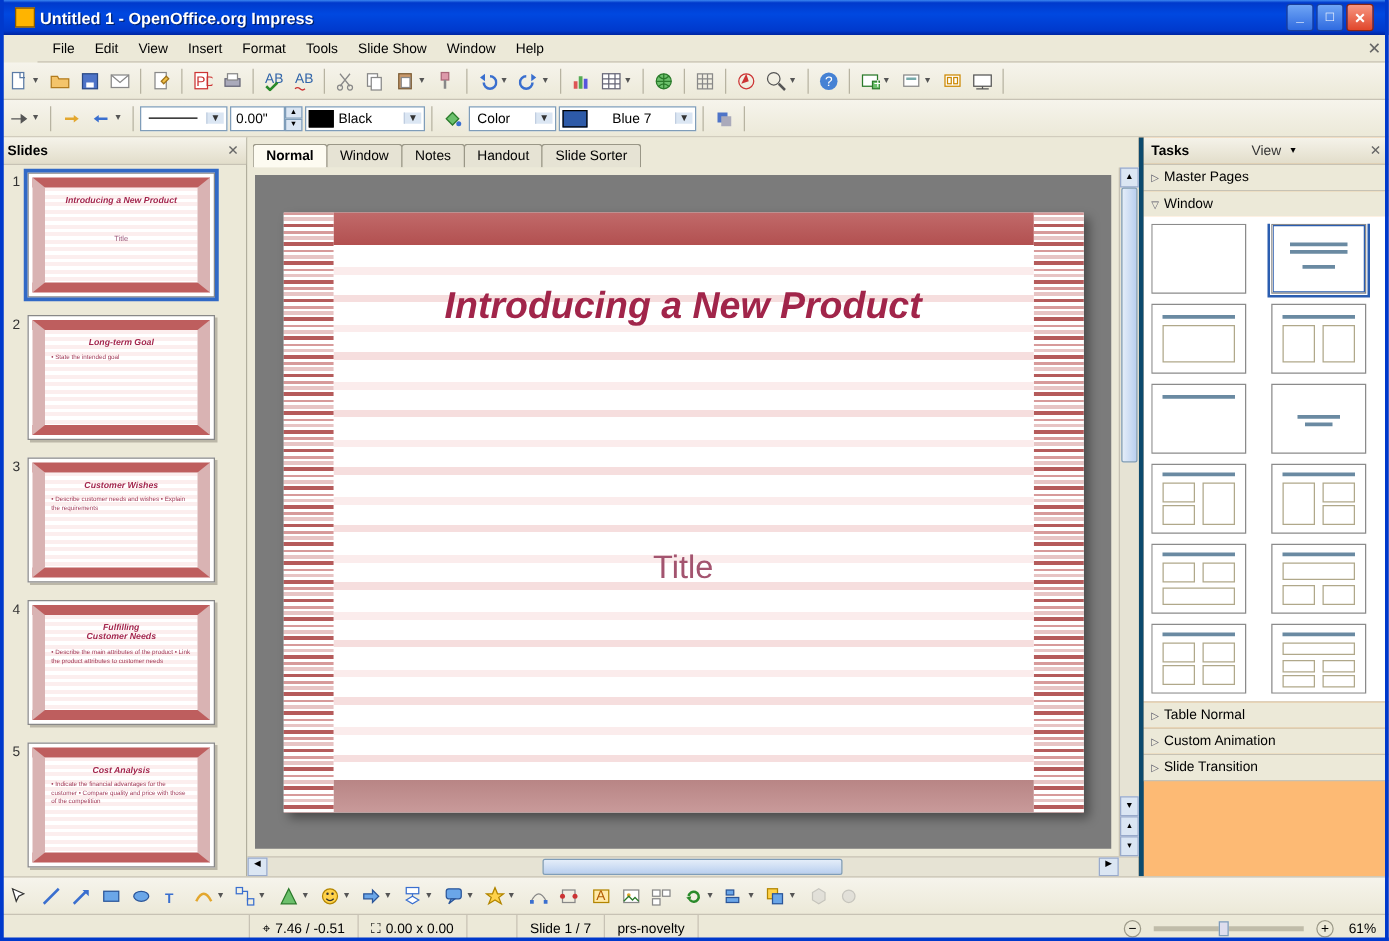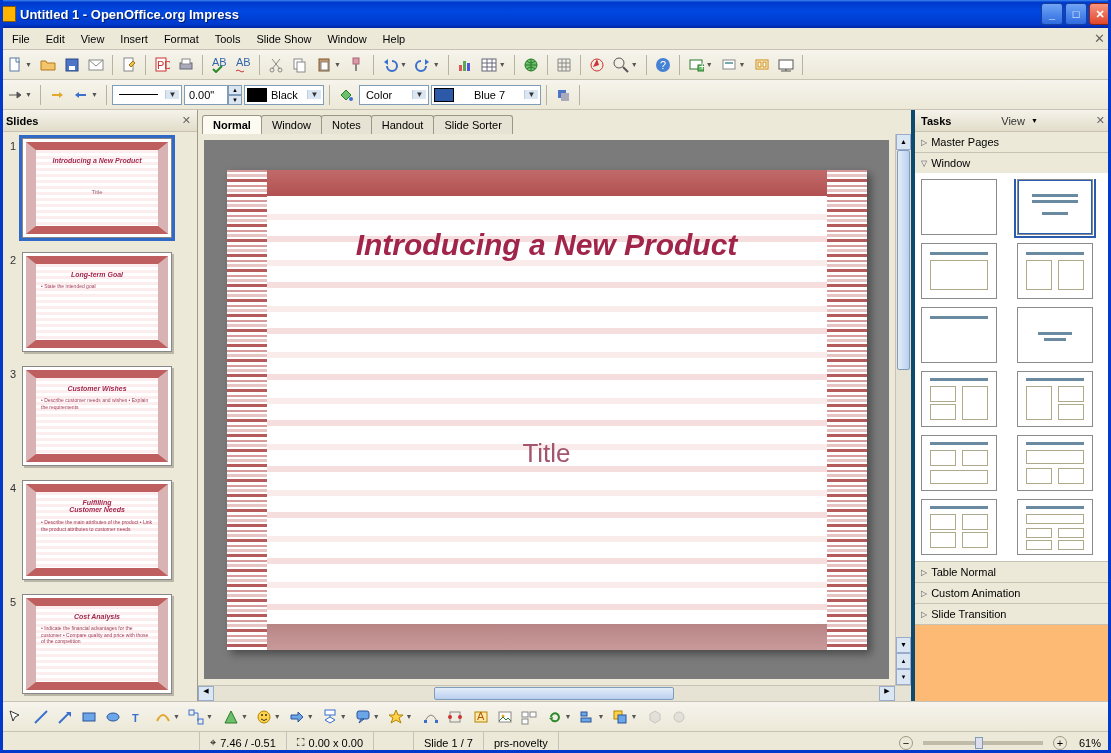--- a/index.html
+++ b/index.html
@@ -1,28 +1,28 @@
 <!DOCTYPE html>
 <html><head>
 <meta charset="utf-8">
 <style>
 * { box-sizing: border-box; margin: 0; padding: 0; font-family: "Tahoma", "Segoe UI", sans-serif; font-size: 11px; }
 body { background: #ece9d8; width: 1111px; height: 753px; overflow: hidden; display: flex; flex-direction: column; }
 
 
-.titlebar { height: 28px; background: linear-gradient(to bottom, #3b86f0, #0039cc 8%, #0048e0 40%, #0039cc 88%, #0025a0); color: #fff; display: flex; align-items: center; padding: 0 0; }
+.titlebar { height: 28px; background: linear-gradient(to bottom, #3b86f0, #0039cc 8%, #0048e0 40%, #0039cc 88%, #0025a0); color: #fff; display: flex; align-items: center; padding: 0 12px; }
 .titlebar .app-icon { width: 16px; height: 16px; background: #ffb400; border: 1px solid #8a5a00; margin-right: 4px; }
 .titlebar .title { flex: 1; font-weight: bold; font-size: 13px; text-shadow: 1px 1px 0 #00206a; }
 .titlebar .win-btns { display: flex; gap: 2px; }
 .titlebar .win-btn { width: 22px; height: 22px; border-radius: 3px; display: flex; align-items: center; justify-content: center; font-weight: bold; color: #fff; cursor: pointer; }
 .titlebar .min-btn, .titlebar .max-btn { background: linear-gradient(to bottom,#6fa5f5,#2f6be0); border:1px solid #1a3f9a;}
 .titlebar .close-btn { background: linear-gradient(to bottom,#f79681,#e0462b); border:1px solid #8a2410;}
 
 
-.menubar { height: 22px; background: #ece9d8; display: flex; align-items: center; padding: 0 4px; border-bottom: 1px solid #c7c2b4; position: relative; }
+.menubar { height: 22px; background: #ece9d8; display: flex; align-items: center; padding: 0 4px; border-bottom: 1px solid #c7c2b4; position: relative; margin-left: 30px; }
 .menubar .menu-item { padding: 2px 8px; cursor: pointer; }
 .menubar .doc-close { position:absolute; right:6px; top:3px; font-family:Arial; font-size:13px; color:#666; cursor:pointer; }
 
 
 .toolbar { height: 30px; background: linear-gradient(#f6f4ec,#ece9d8); border-bottom: 1px solid #c7c2b4; display: flex; align-items: center; padding: 0 4px; gap: 2px; }
 .toolbar .sep { width: 1px; height: 20px; background: #b7b3a1; margin: 0 3px; }
 .tbtn { min-width: 22px; height: 22px; display:flex; align-items:center; justify-content:center; border:1px solid transparent; border-radius:2px; cursor:pointer; padding:0 2px; position:relative;}
 .tbtn .dd { font-size:7px; margin-left:2px; color:#555;}
 .ticon { width:16px; height:16px; display:inline-block; }
 .combo { height:20px; border:1px solid #7f9db9; background:#fff; display:flex; align-items:center; padding:0 2px; cursor:pointer;}
@@ -341,21 +341,21 @@
       <div style="flex:1;height:1px;background:#000;margin:0 4px"></div>
       <div class="arrow">▼</div>
     </div>
   <div class="spinner">
     <input value="0.00&quot;" style="">
     <div class="spinbtns">
         <div>▲</div>
         <div>▼</div>
       </div>
   </div>
-  <div class="combo" style="width:80px">
+  <div class="combo" style="width:96px">
     <span class="swatch" style="background:#000"></span>
     <span style="margin-left:4px;flex:1">Black</span>
     <div class="arrow">▼</div>
   </div>
   <div class="sep"></div>
   <div class="tbtn">
       <span class="ticon"><svg viewBox="0 0 16 16">
           <path d="M3 8l5-5 5 5-5 5z" fill="#6cc06c" stroke="#2a7a2a"></path>
           <circle cx="13" cy="12" r="2" fill="#3a6fcf"></circle>
         </svg></span>

